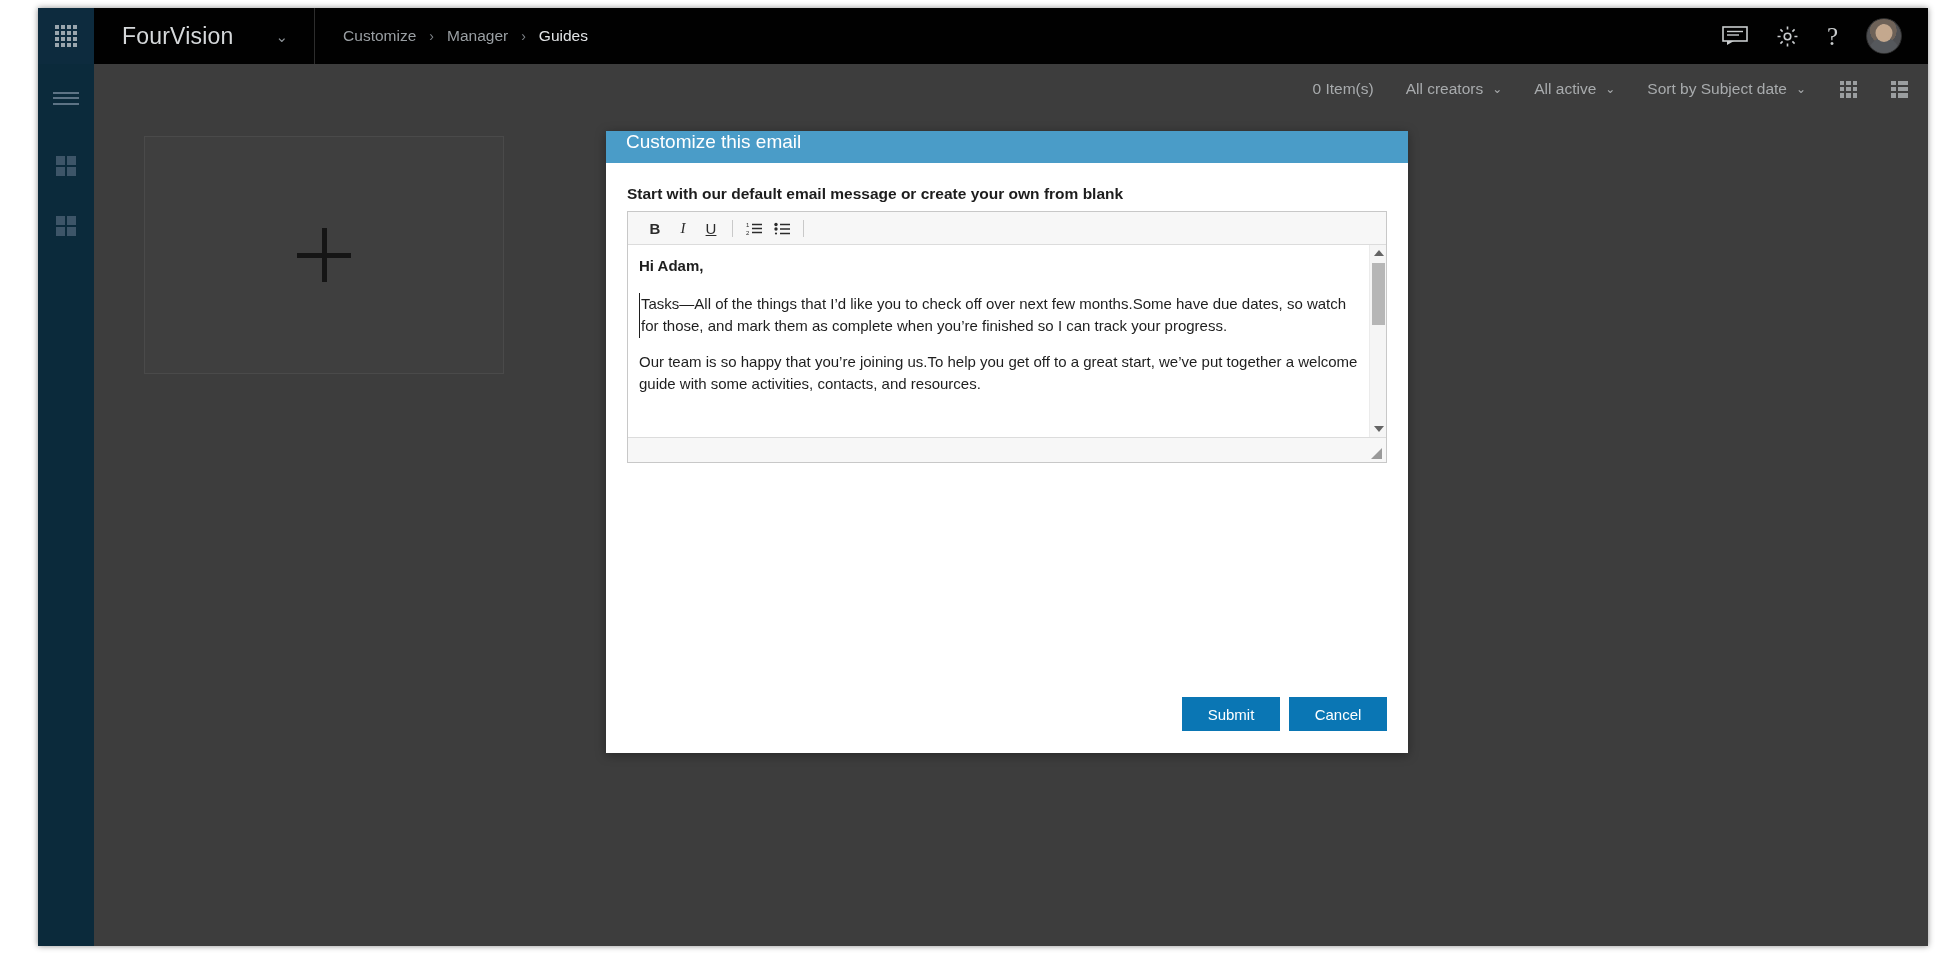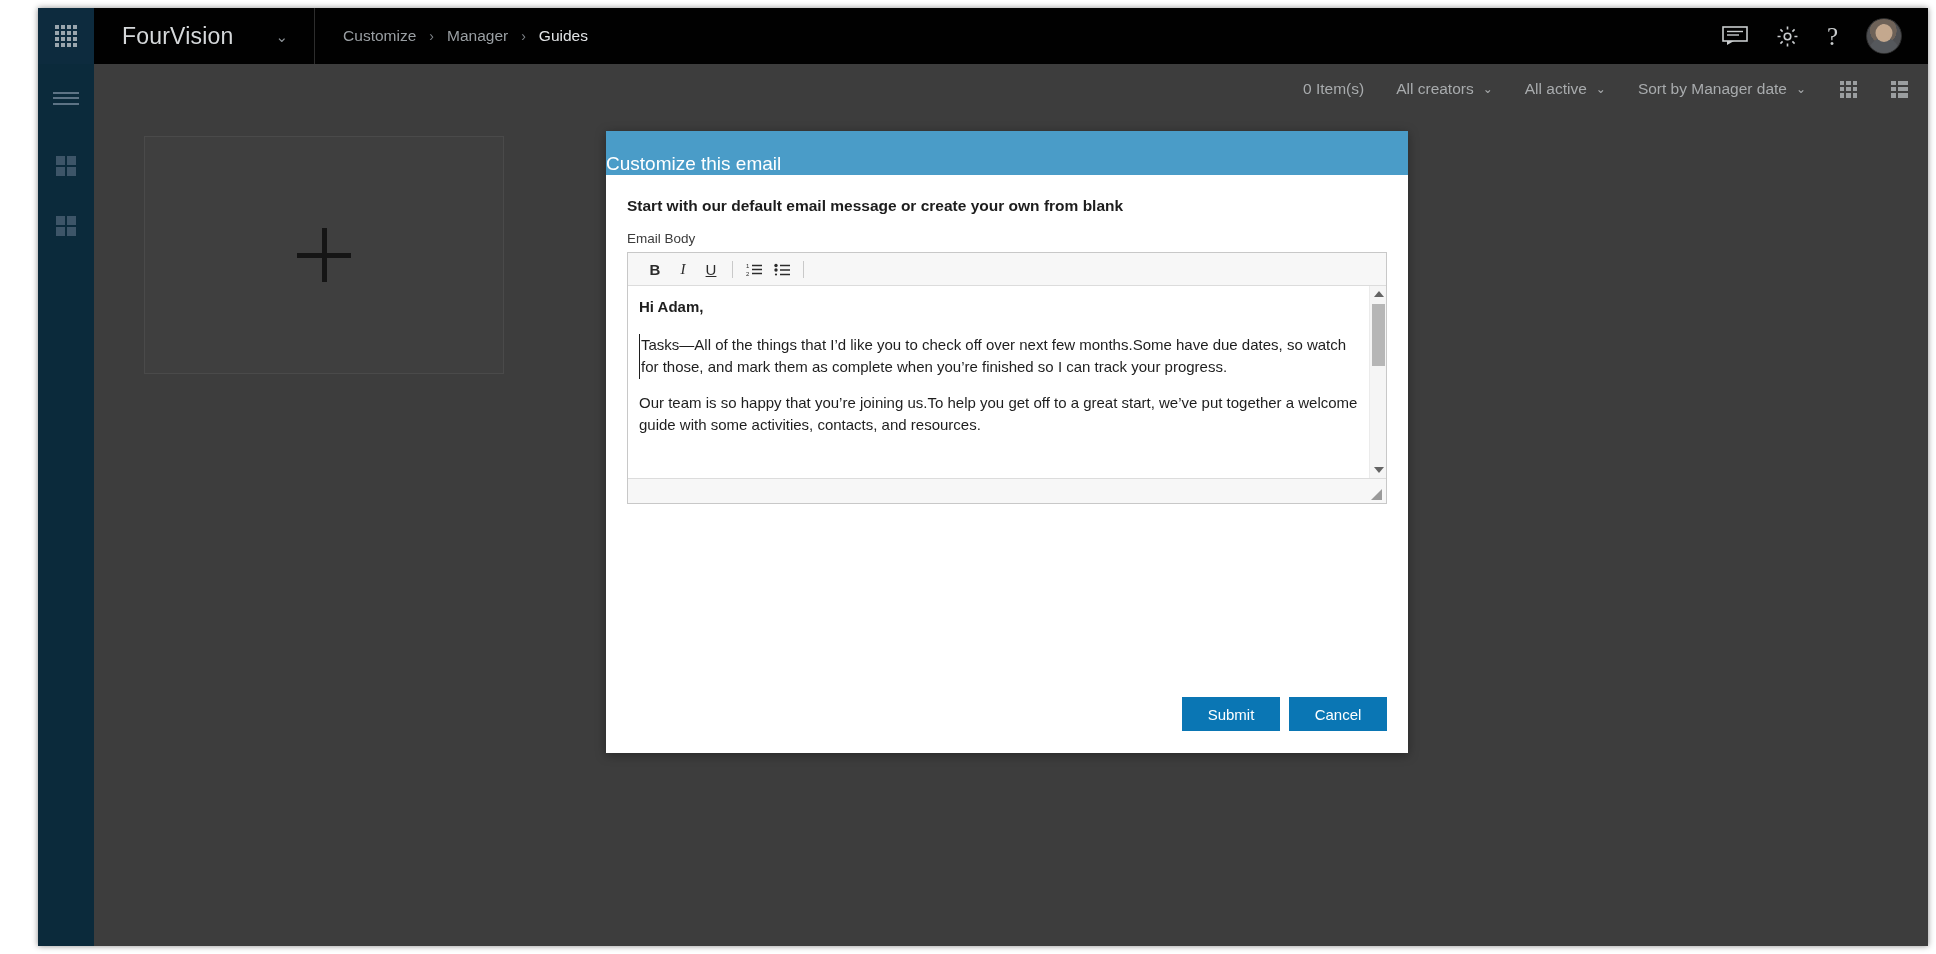--- a/index.html
+++ b/index.html
@@ -179,22 +179,22 @@
   
   #dialog {
     position: absolute;
     left: 568px; top: 123px;
     width: 802px; height: 622px;
     background: #ffffff;
     box-shadow: 0 2px 10px rgba(0,0,0,0.35);
     z-index: 50;
   }
   #dialog-header {
-    height: 44px; background: #4a9cc8;
-    display: flex; align-items: flex-end; 
+    height: 32px; background: #4a9cc8;
+    display: flex; align-items: flex-start; padding-left: 20px;
   }
   #dialog-title {
     color: #ffffff; font-size: 19px; font-weight: 400;
   }
   #dialog-body { padding: 22px 21px 0 21px; }
   #dialog-intro {
     font-size: 15.5px; font-weight: 700; color: #1d1d1d;
     margin: 0 0 8px 0;
   }
   .field-label {
@@ -385,21 +385,21 @@
         <span>All creators</span>
         <span class="fb-caret">⌄</span>
       </span>
 
       <span class="fb-item">
         <span>All active</span>
         <span class="fb-caret">⌄</span>
       </span>
 
       <span class="fb-item">
-        <span>Sort by Manager date</span>
+        <span>Sort by Subject date</span>
         <span class="fb-caret">⌄</span>
       </span>
 
       <span class="viewicon">
         <span class="grid3">
           <i></i>
             <i></i>
             <i></i>
             <i></i>
             <i></i>
@@ -433,21 +433,20 @@
 
     <div id="dialog-header">
       <span id="dialog-title">Customize this email</span>
     </div>
 
     <div id="dialog-body">
 
       <p id="dialog-intro">Start with our default email message or create your own from blank</p>
 
 
-      <div class="field-label" id="email-body-label">Email Body</div>
 
       <div id="editor">
 
         <div id="editor-toolbar">
           <span class="tb-btn" id="tb-bold">B</span>
           <span class="tb-btn" id="tb-italic">I</span>
           <span class="tb-btn" id="tb-underline">U</span>
           <span class="tb-sep"></span>
           <span class="tb-btn">
             <svg width="17" height="15" viewBox="0 0 17 15" aria-hidden="true">

